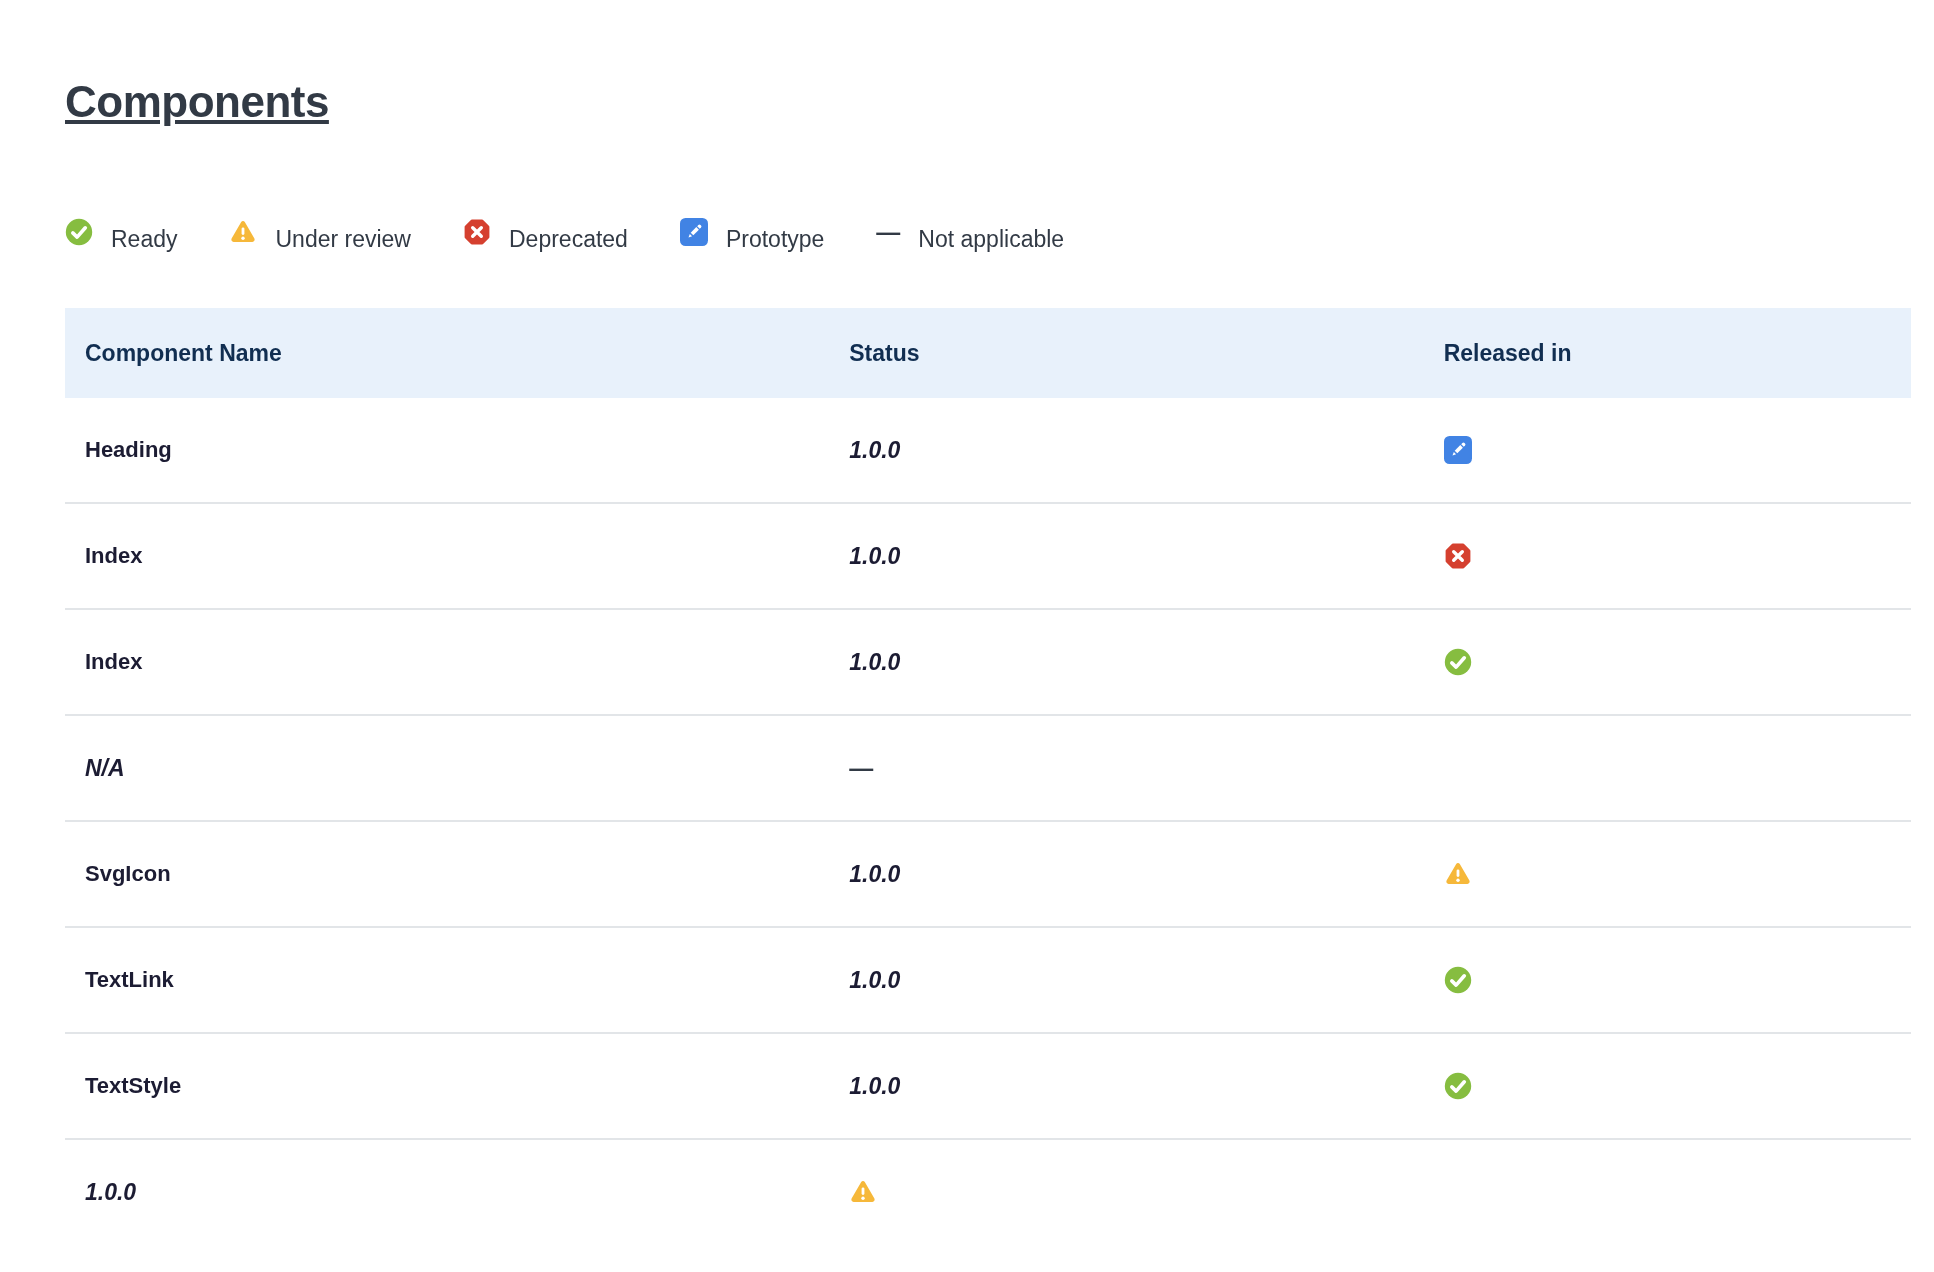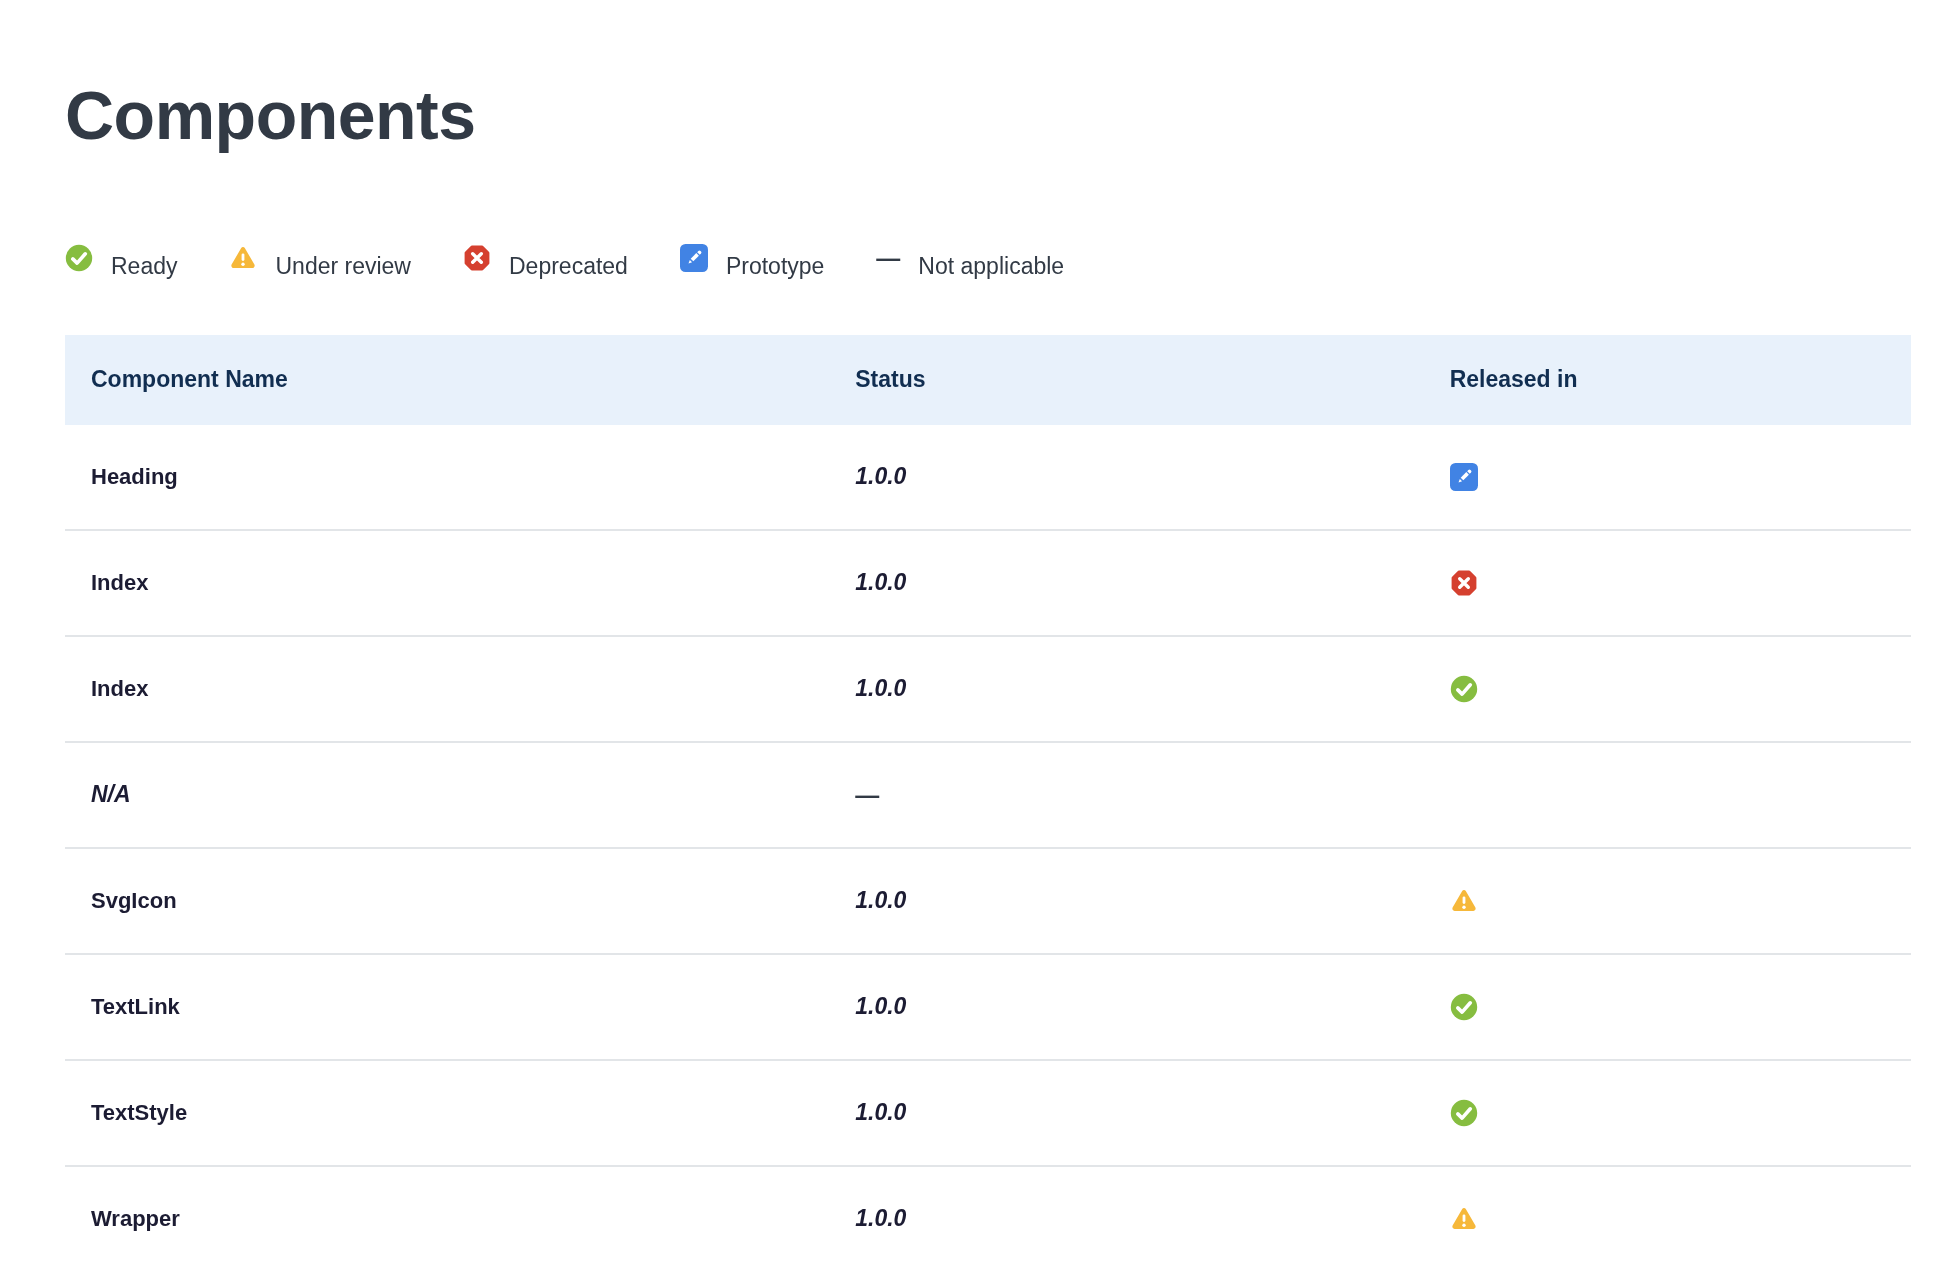--- a/index.html
+++ b/index.html
@@ -5,23 +5,24 @@
   html,body{margin:0;padding:0;background:#ffffff;}
   body{
     width:1934px;height:1272px;overflow:hidden;
     font-family:"Liberation Sans","DejaVu Sans",sans-serif;
     color:var(--row-text,#1C1C33);
     -webkit-font-smoothing:antialiased;
   }
   .page{margin:0 23px 0 65px;}
   h1.page-title{
     margin:78px 0 16px 0;
-    font-size:68px;line-height:1.1;font-weight:700;
+    font-size:44px;line-height:1.1;font-weight:700;
     letter-spacing:-0.5px;
     color:var(--title-text,#323A45);
+    text-decoration:underline;
   }
   
   .legend{
     margin-top:84px;
     display:flex;align-items:center;gap:52px;
   }
   .legend-item{display:flex;align-items:center;gap:18px;}
   .legend-label{
     font-size:23px;font-weight:400;color:var(--title-text,#323A45);margin-top:16px;
   }
@@ -35,21 +36,21 @@
   .t-head{
     background:var(--header-bg,#E8F1FB);
     height:90px;
   }
   .t-head .cell{
     font-size:23px;font-weight:700;
     color:var(--header-text,#112E51);
   }
   .t-row{height:104px;}
   .t-row:not(:last-child){border-bottom:2px solid var(--divider,#E2E5E8);}
-  .cell{padding-left:26px;}
+  .cell{padding-left:20px;}
   .cell-name{font-size:22px;font-weight:700;color:var(--row-text,#1C1C33);}
   .cell-released{font-size:23px;font-weight:600;color:var(--row-text,#1C1C33);font-style:italic;}
   .status-slot{display:flex;align-items:center;}
   
   .icon{display:inline-flex;width:28px;height:28px;}
   .icon svg{width:28px;height:28px;display:block;}
   .fill-ready{fill:var(--accent-ready,#86BD40);}
   .fill-warning{fill:var(--accent-warning,#F6B83A);}
   .fill-error{fill:var(--accent-error,#D5402F);}
   .fill-proto{fill:var(--accent-prototype,#4183E4);}
@@ -193,21 +194,20 @@
       <div class="cell status-slot">
           <span class="icon">
     <svg viewBox="0 0 28 28">
               <circle cx="14" cy="14" r="13.2" class="fill-ready"></circle>
               <path d="M7.8 14.9l4.3 4.2 8.2-9.3" fill="none" stroke="#fff" stroke-width="3.6" stroke-linecap="round" stroke-linejoin="round"></path>
             </svg>
   </span>
         </div>
     </div>
     <div class="t-row">
-      <div class="cell cell-name">Wrapper</div>
       <div class="cell cell-released">1.0.0</div>
       <div class="cell status-slot">
           <span class="icon">
     <svg viewBox="0 0 28 28">
               <path class="fill-warning" d="M12.2 4 L2.6 20.6 C1.8 22.1 2.9 24 4.6 24 H23.4 C25.1 24 26.2 22.1 25.4 20.6 L15.8 4 C15 2.6 13 2.6 12.2 4 Z"></path>
               <rect x="12.6" y="9.4" width="2.8" height="7.6" rx="1.4" fill="#fff"></rect>
               <circle cx="14" cy="20.3" r="1.7" fill="#fff"></circle>
             </svg>
   </span>
         </div>

